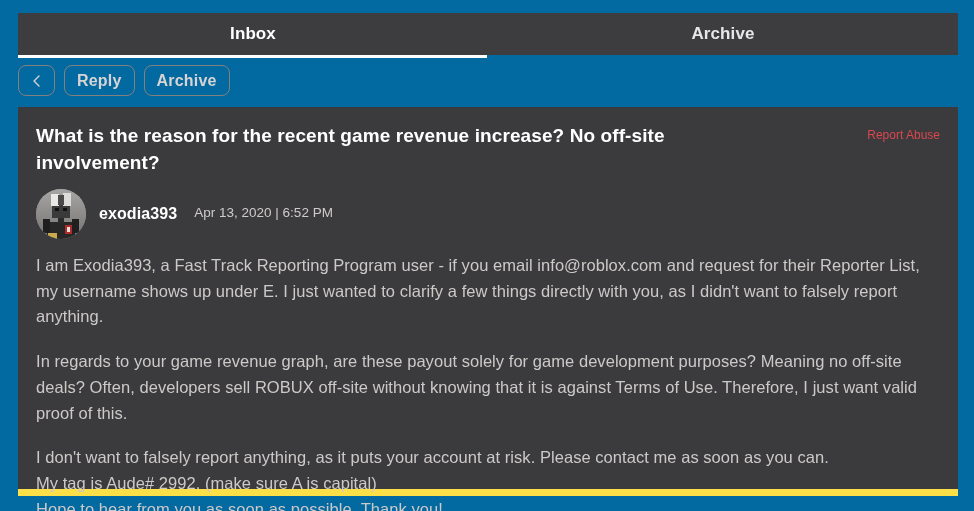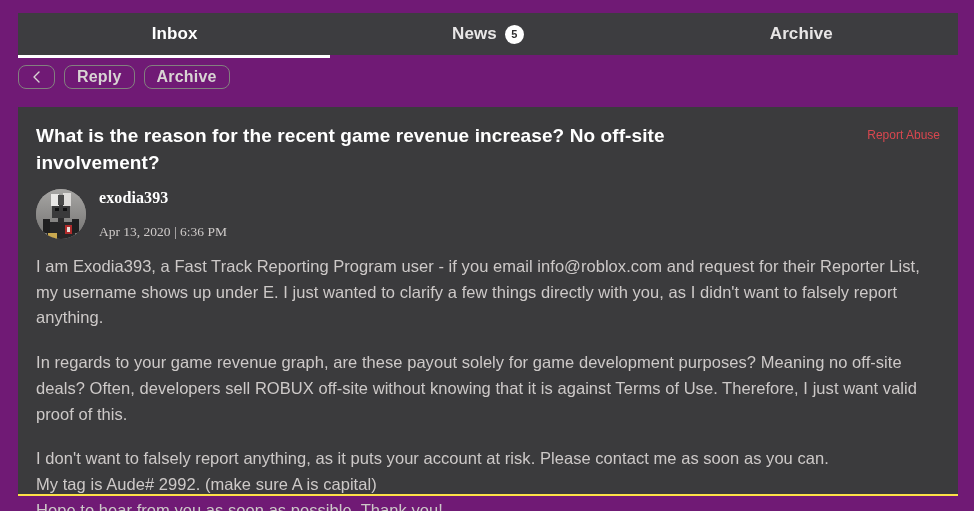--- a/index.html
+++ b/index.html
@@ -15,21 +15,21 @@
     background: #1d1d20;
     font-family: "Liberation Sans", sans-serif;
     color: #d6d2d2;
     -webkit-font-smoothing: antialiased;
   }
 
   .app {
     position: relative;
     width: 974px;
     height: 511px;
-    background: #701a75;
+    background: #0369a1;
   }
 
   
   .tabbar {
     position: absolute;
     left: 18px;
     top: 13px;
     width: 940px;
     height: 42px;
     background: #3d3d40;
@@ -83,21 +83,21 @@
   .toolbar {
     position: absolute;
     left: 18px;
     top: 65px;
     display: flex;
     align-items: center;
     gap: 9px;
   }
 
   .btn {
-    height: 24px;
+    height: 31px;
     min-width: 36px;
     padding: 0 12px;
     border: 1px solid #83807f;
     border-radius: 8px;
     background: transparent;
     color: #d8d4d3;
     font-family: "Liberation Sans", sans-serif;
     font-size: 16px;
     font-weight: bold;
     letter-spacing: 0.2px;
@@ -120,21 +120,21 @@
   .chev svg { display: block; }
 
   
   .panel {
     position: absolute;
     left: 18px;
     top: 107px;
     width: 940px;
     height: 389px;
     background: #3b3b3d;
-    border-bottom: 2px solid #fde047;
+    border-bottom: 7px solid #fde047;
     padding: 16px 18px 0 18px;
   }
 
   .panel-head {
     display: flex;
     align-items: flex-start;
     justify-content: space-between;
     gap: 18px;
   }
 
@@ -168,21 +168,21 @@
     width: 50px;
     height: 50px;
     border-radius: 50%;
     overflow: hidden;
     flex: 0 0 auto;
     background: #8e8d8c;
     cursor: pointer;
   }
   .avatar svg { display: block; }
 
-  .sender-meta { display: flex; flex-direction: column; gap: 17px; font-family: Liberation Serif, serif; }
+  .sender-meta { display: flex; flex-direction: row; gap: 17px; }
 
   .sender-name {
     font-size: 16px;
     font-weight: bold;
     color: #ffffff;
     cursor: pointer;
     letter-spacing: 0.1px;
   }
 
   .sender-date {
@@ -203,24 +203,20 @@
   .body p .line { display: block; }
 </style>
 </head>
 <body>
 
 <div class="app">
 
   <div class="tabbar">
       <div class="tab active">
         <span>Inbox</span>
-      </div>
-      <div class="tab">
-        <span>News</span>
-        <span class="tab-badge">5</span>
       </div>
       <div class="tab">
         <span>Archive</span>
       </div>
     </div>
 
   <div class="toolbar">
     <button class="btn btn-back">
       <span class="chev">
         <svg viewBox="0 0 14 14" width="14" height="14" aria-hidden="true">
@@ -266,21 +262,21 @@
           <rect x="19" y="19" width="4" height="3" fill="#111112"></rect>
           <rect x="27" y="19" width="4" height="3" fill="#111112"></rect>
 
           <rect x="29" y="36" width="7" height="9" fill="#b02b2b"></rect>
           <rect x="31" y="38" width="3" height="5" fill="#e9e2dc"></rect>
           <rect x="12" y="44" width="9" height="6" fill="#c9a84f"></rect>
         </svg>
       </div>
       <div class="sender-meta">
         <div class="sender-name">exodia393</div>
-        <div class="sender-date">Apr 13, 2020 | 6:36 PM</div>
+        <div class="sender-date">Apr 13, 2020 | 6:52 PM</div>
       </div>
     </div>
 
     <div class="body">
         <p>
           <span class="line">I am Exodia393, a Fast Track Reporting Program user - if you email info@roblox.com and request for their Reporter List, my username shows up under E. I just wanted to clarify a few things directly with you, as I didn't want to falsely report anything.</span>
         </p>
         <p>
           <span class="line">In regards to your game revenue graph, are these payout solely for game development purposes? Meaning no off-site deals? Often, developers sell ROBUX off-site without knowing that it is against Terms of Use. Therefore, I just want valid proof of this.</span>
         </p>

